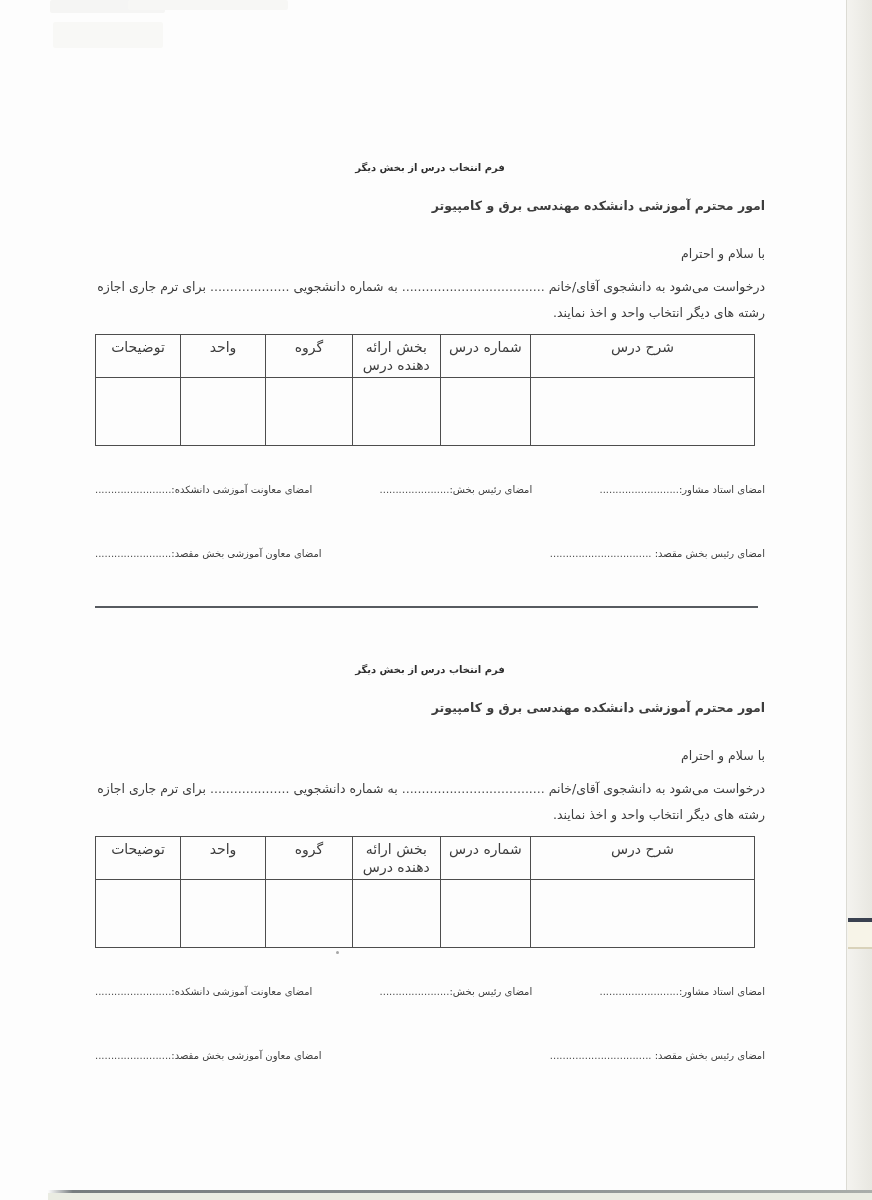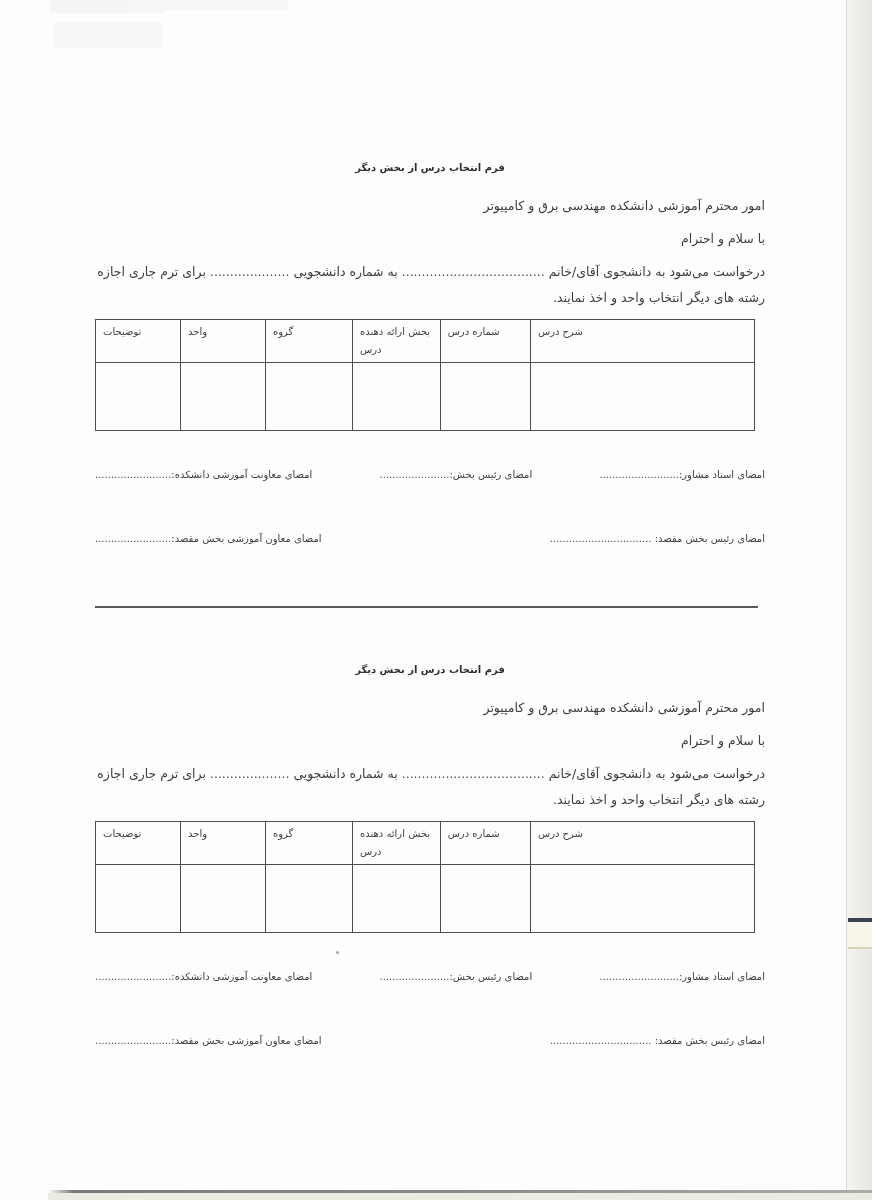--- a/index.html
+++ b/index.html
@@ -24,38 +24,38 @@
   .form-copy.first  { top: 150px; }
   .form-copy.second { top: 652px; }
 
   .form-title {
     text-align: center;
     font-weight: bold;
     font-size: 10px;
     line-height: 20px;
     color: #2f2f2f;
   }
-  .addressee   { margin-top: 18px; line-height: 20px; }
-  .salutation  { margin-top: 13px; line-height: 20px; }
+  .addressee   { margin-top: 18px; line-height: 20px; font-weight: bold; }
+  .salutation  { margin-top: 28px; line-height: 20px; }
   .request     { margin-top: 10px; }
   .request .req-line { line-height: 26px; white-space: nowrap; overflow: hidden; }
   .dots { color: #4a4a4a; letter-spacing: 0.5px; }
 
   table.course-table {
     margin-top: 8px;
     margin-right: 10px;
     width: 660px;
     border-collapse: collapse;
     table-layout: fixed;
   }
   table.course-table th, table.course-table td {
     border: 1px solid #4d4d4d;
     font-weight: normal;
-    font-size: 10px;
-    text-align: left;
+    font-size: 14px;
+    text-align: center;
     vertical-align: top;
     padding: 3px 7px;
     line-height: 18px;
   }
   table.course-table thead tr { height: 42px; }
   table.course-table tbody tr { height: 68px; }
 
   .sig-row {
     display: flex;
     justify-content: space-between;

